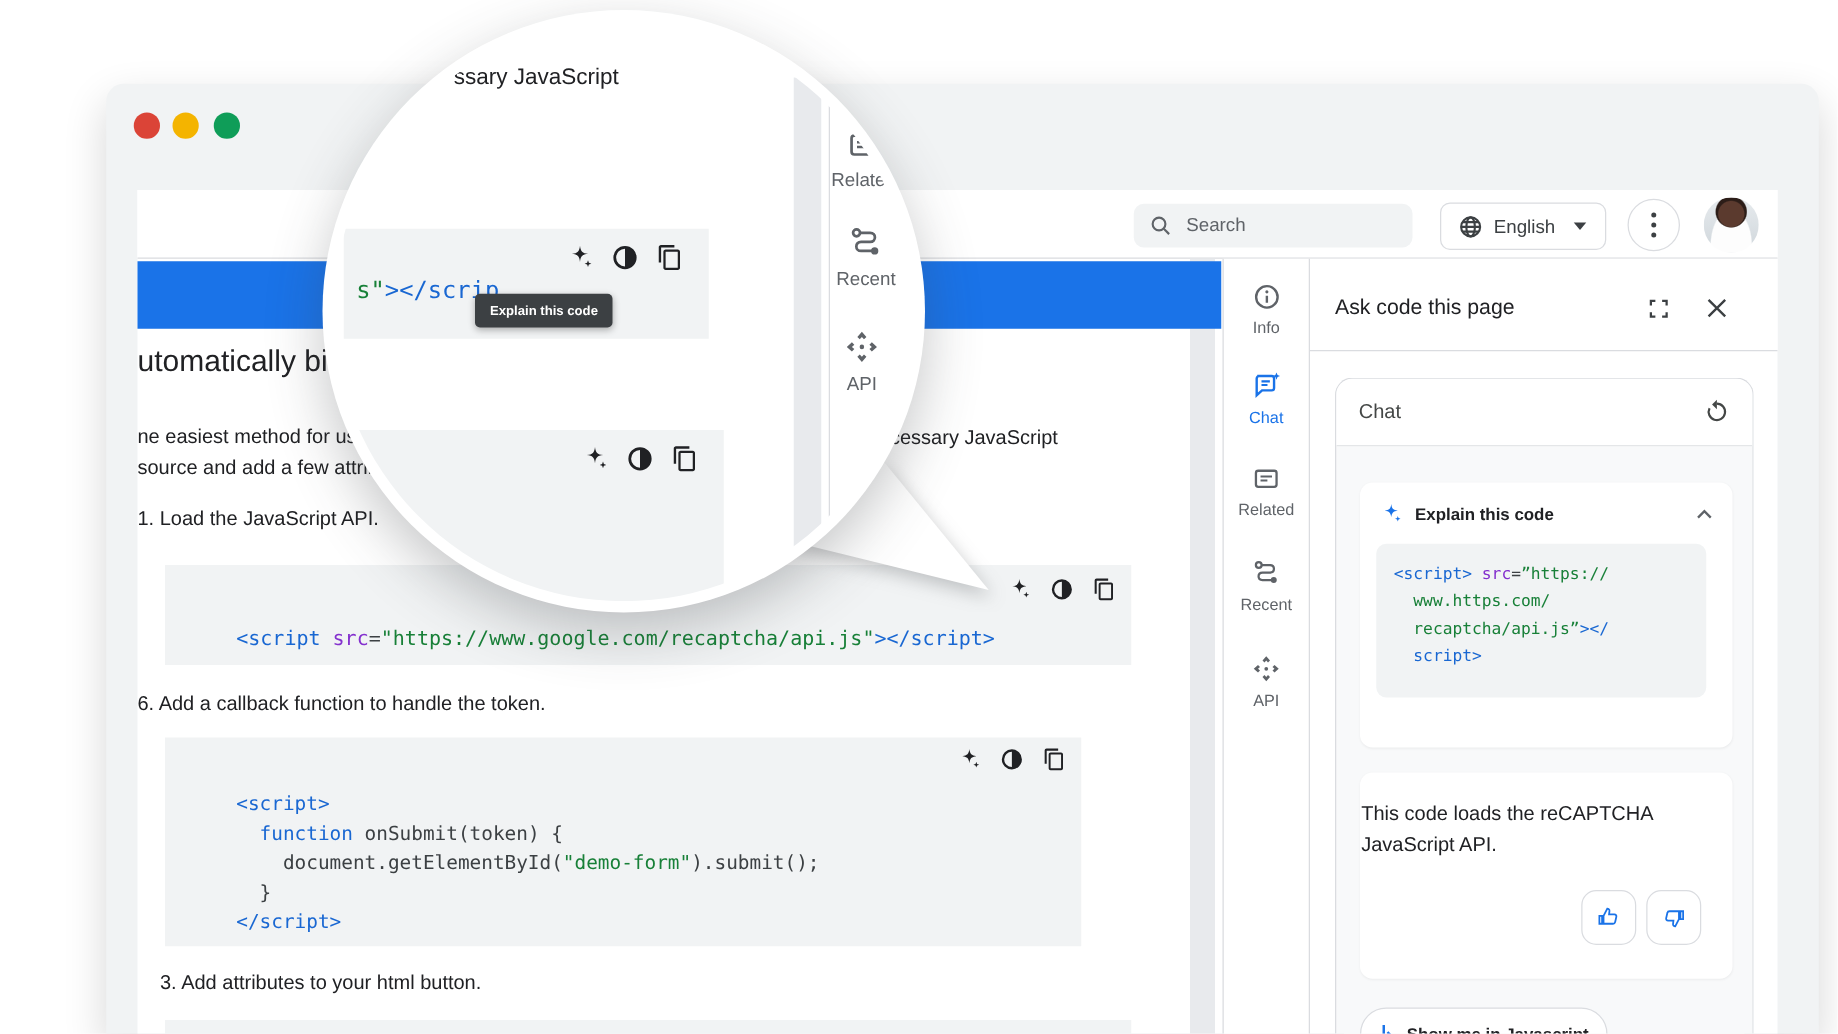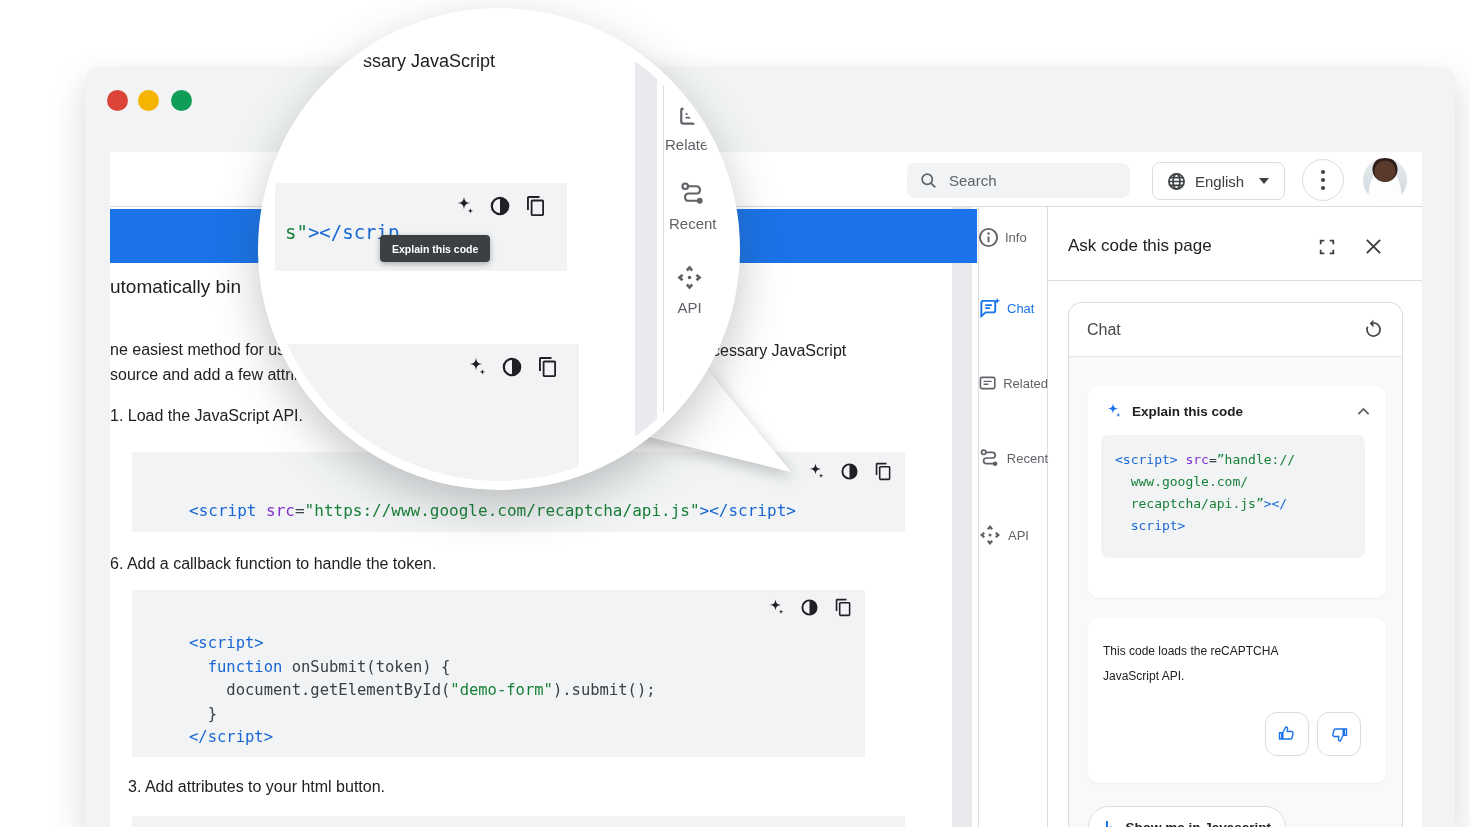--- a/index.html
+++ b/index.html
@@ -30,50 +30,50 @@
             radial-gradient(circle at 50% 30%,#5b3a2e 0 10px,transparent 11px),
             radial-gradient(circle at 50% 26%,#2c1d18 0 12px,transparent 13px),
             radial-gradient(ellipse at 50% 88%,#fdfdfd 0 16px,transparent 17px),
             linear-gradient(#e7ebee,#cfd6db);}
 
   
   .banner{left:110px;top:209px;width:867px;height:54px;background:#1a73e8;}
   .scrollstrip{left:952px;top:207px;width:20px;height:620px;background:#e8eaed;}
 
   
-  .h2frag{left:110px;top:276px;font-size:19px;}
+  .h2frag{left:110px;top:276px;font-size:24px;}
   .para{font-size:16px;color:#202124;}
   .step{font-size:16px;color:#202124;}
   .codeblock{background:#f1f3f4;}
   .codeicons{position:absolute;top:10px;right:12px;display:flex;gap:15px;align-items:center;}
   pre.code{margin:16px;font-family:"DejaVu Sans Mono",monospace;color:#3c4043;}
   .tok-tag{color:#1967d2;} .tok-attr{color:#8430ce;} .tok-str{color:#188038;} .tok-kw{color:#1967d2;}
 
   
   .rail{left:978px;top:207px;width:70px;height:620px;background:#fff;
         border-left:1px solid #dadce0;border-right:1px solid #dadce0;box-sizing:border-box;}
-  .railitem{position:absolute;left:0;width:70px;display:flex;align-items:center;gap:6px;}
+  .railitem{position:absolute;left:0;width:70px;display:flex;flex-direction:column;align-items:center;gap:6px;}
   .railitem span{font-size:13px;color:#5f6368;}
   .railitem.active span{color:#1a73e8;}
 
   
   .panel-h{left:1048px;top:207px;width:374px;height:74px;background:#fff;border-bottom:1px solid #dadce0;box-sizing:border-box;}
   .panel-title{left:1068px;top:236px;font-size:17px;color:#202124;}
   .chatcard{left:1068px;top:302px;width:335px;height:525px;border:1px solid #dadce0;border-bottom:none;
             border-radius:14px 14px 0 0;background:#f8f9fa;box-sizing:border-box;overflow:hidden;}
   .chatcard-h{height:53px;background:#fff;border-bottom:1px solid #e4e6e8;display:flex;align-items:center;
               justify-content:space-between;padding:0 18px;}
   .chatcard-h span{font-size:16px;color:#444746;}
   .explaincard{left:19px;top:83px;width:298px;height:212px;background:#fff;border-radius:10px;box-shadow:0 1px 2px rgba(0,0,0,.05);}
   .explain-h{display:flex;align-items:center;gap:10px;padding:16px 14px 0 16px;}
   .explain-h b{font-size:13.5px;color:#202124;flex:1;}
   .explaincode{position:absolute;left:13px;top:49px;width:264px;height:123px;background:#f1f3f4;border-radius:8px;}
   .explaincode pre{margin:14px 0 0 14px;font-size:13px;line-height:22px;}
   .answercard{left:19px;top:315px;width:298px;height:165px;background:#fff;border-radius:10px;box-shadow:0 1px 2px rgba(0,0,0,.05);}
-  .answercard p{margin:21px 0 0 15px;font-size:12px;line-height:25px;}
+  .answercard p{margin:21px 0 0 1px;font-size:16px;line-height:25px;}
   .thumbbtn{position:absolute;width:42px;height:42px;border:1px solid #dadce0;border-radius:12px;background:#fff;
             display:flex;align-items:center;justify-content:center;}
   .pill{left:19px;top:503px;width:198px;height:42px;border:1px solid #dadce0;border-radius:21px;background:#fff;
         display:flex;align-items:center;gap:9px;padding-left:14px;box-sizing:border-box;}
   .pill b{font-size:13.5px;font-weight:600;color:#202124;}
   .pill .arrow{color:#1a73e8;font-size:16px;font-weight:700;}
 
   
   .tail{left:580px;top:330px;z-index:30;}
   .mag{left:267px;top:17px;width:464px;height:464px;border-radius:50%;background:#fff;overflow:hidden;z-index:31;
@@ -254,22 +254,22 @@
       <div class="explain-h">
         <svg width="18" height="18" viewBox="0 0 22 22" fill="#1a73e8">
             <use href="#i-sparkle"></use>
           </svg>
         <b>Explain this code</b>
         <svg width="17" height="17" viewBox="0 0 20 20">
             <path d="M4 13l6-6 6 6" fill="none" stroke="#5f6368" stroke-width="2.2"></path>
           </svg>
       </div>
       <div class="explaincode">
-        <pre class="code"><span class="tok-tag">&lt;script&gt;</span><span> </span><span class="tok-attr">src</span><span>=</span><span class="tok-str">”handle://</span>
-  <span class="tok-str">www.google.com/</span>
+        <pre class="code"><span class="tok-tag">&lt;script&gt;</span><span> </span><span class="tok-attr">src</span><span>=</span><span class="tok-str">”https://</span>
+  <span class="tok-str">www.https.com/</span>
   <span class="tok-str">recaptcha/api.js”</span><span class="tok-tag">&gt;&lt;/</span>
   <span class="tok-tag">script&gt;</span></pre>
       </div>
     </div>
 
     <div class="abs answercard">
       <p><span>This code loads the reCAPTCHA</span><br><span>JavaScript API.</span></p>
       <div class="thumbbtn" style="left:177px;top:94px">
         <svg width="20" height="20" viewBox="0 0 24 24">
             <path d="M7 10.5l3.6-7c1.3 0 2.2.9 2.1 2.2l-.4 3.3h5.2c1.2 0 2.1 1.1 1.8 2.3l-1.2 5.2c-.2 1-1 1.5-2 1.5H7zM3 10.5h2.6V18H3z" fill="none" stroke="#1a73e8" stroke-width="1.7"></path>

